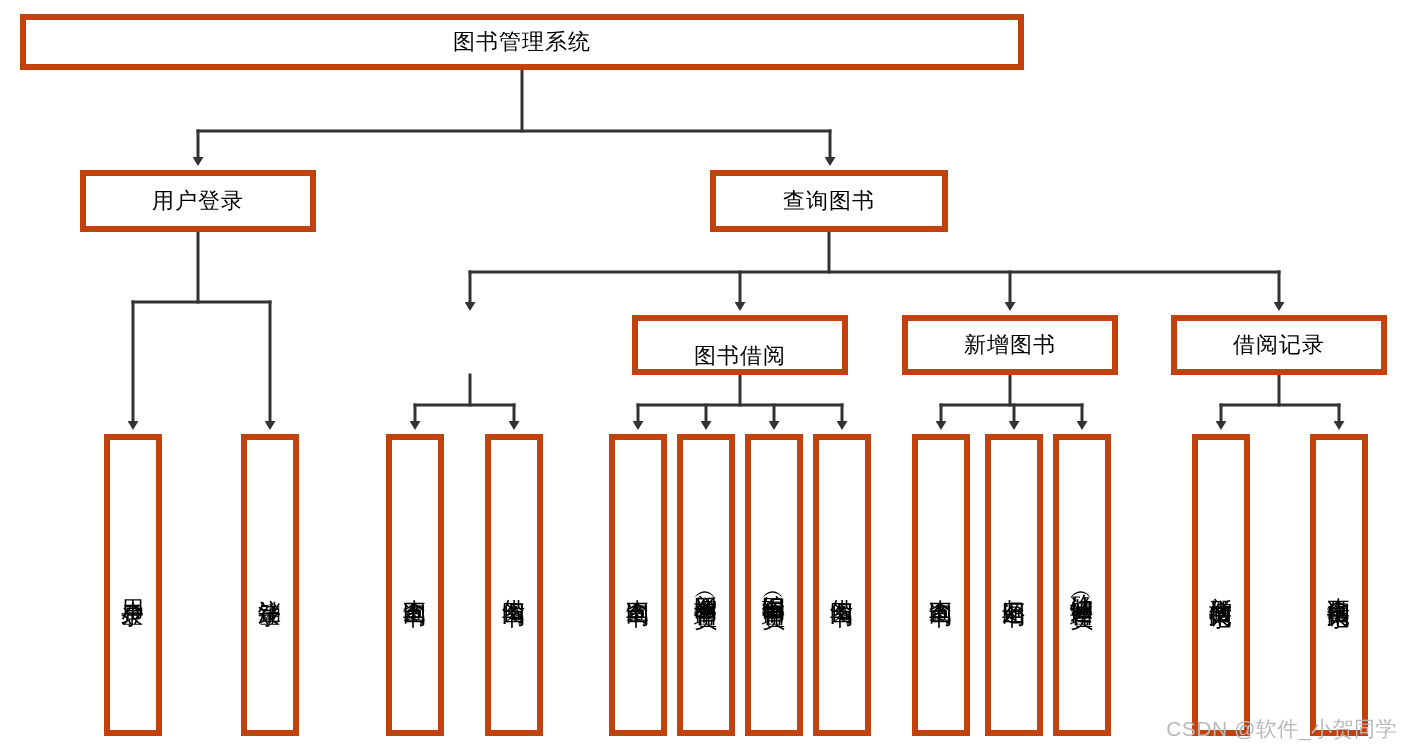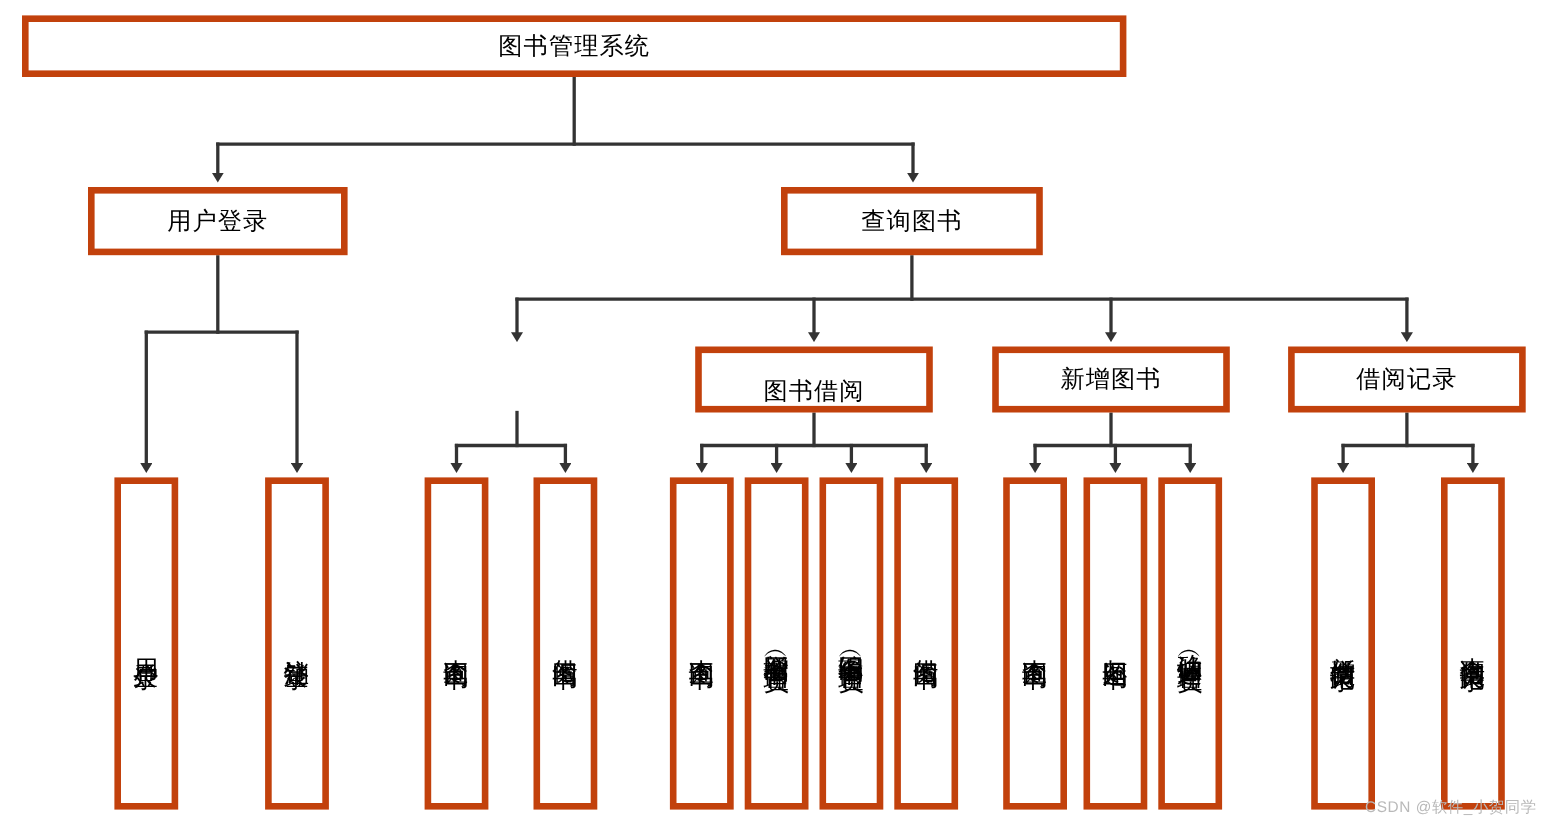--- a/index.html
+++ b/index.html
@@ -57,21 +57,21 @@
   }
   .node-v .vlabel {
     writing-mode: vertical-rl;
     text-orientation: upright;
     display: block;
   }
   .watermark {
     position: absolute;
     right: 8px;
     bottom: 4px;
-    font-size: 14px;
+    font-size: 21px;
     color: #b9b9b9;
     letter-spacing: 0.5px;
     white-space: nowrap;
   }
 </style>
 </head>
 <body>
 
 <div id="canvas">
 

